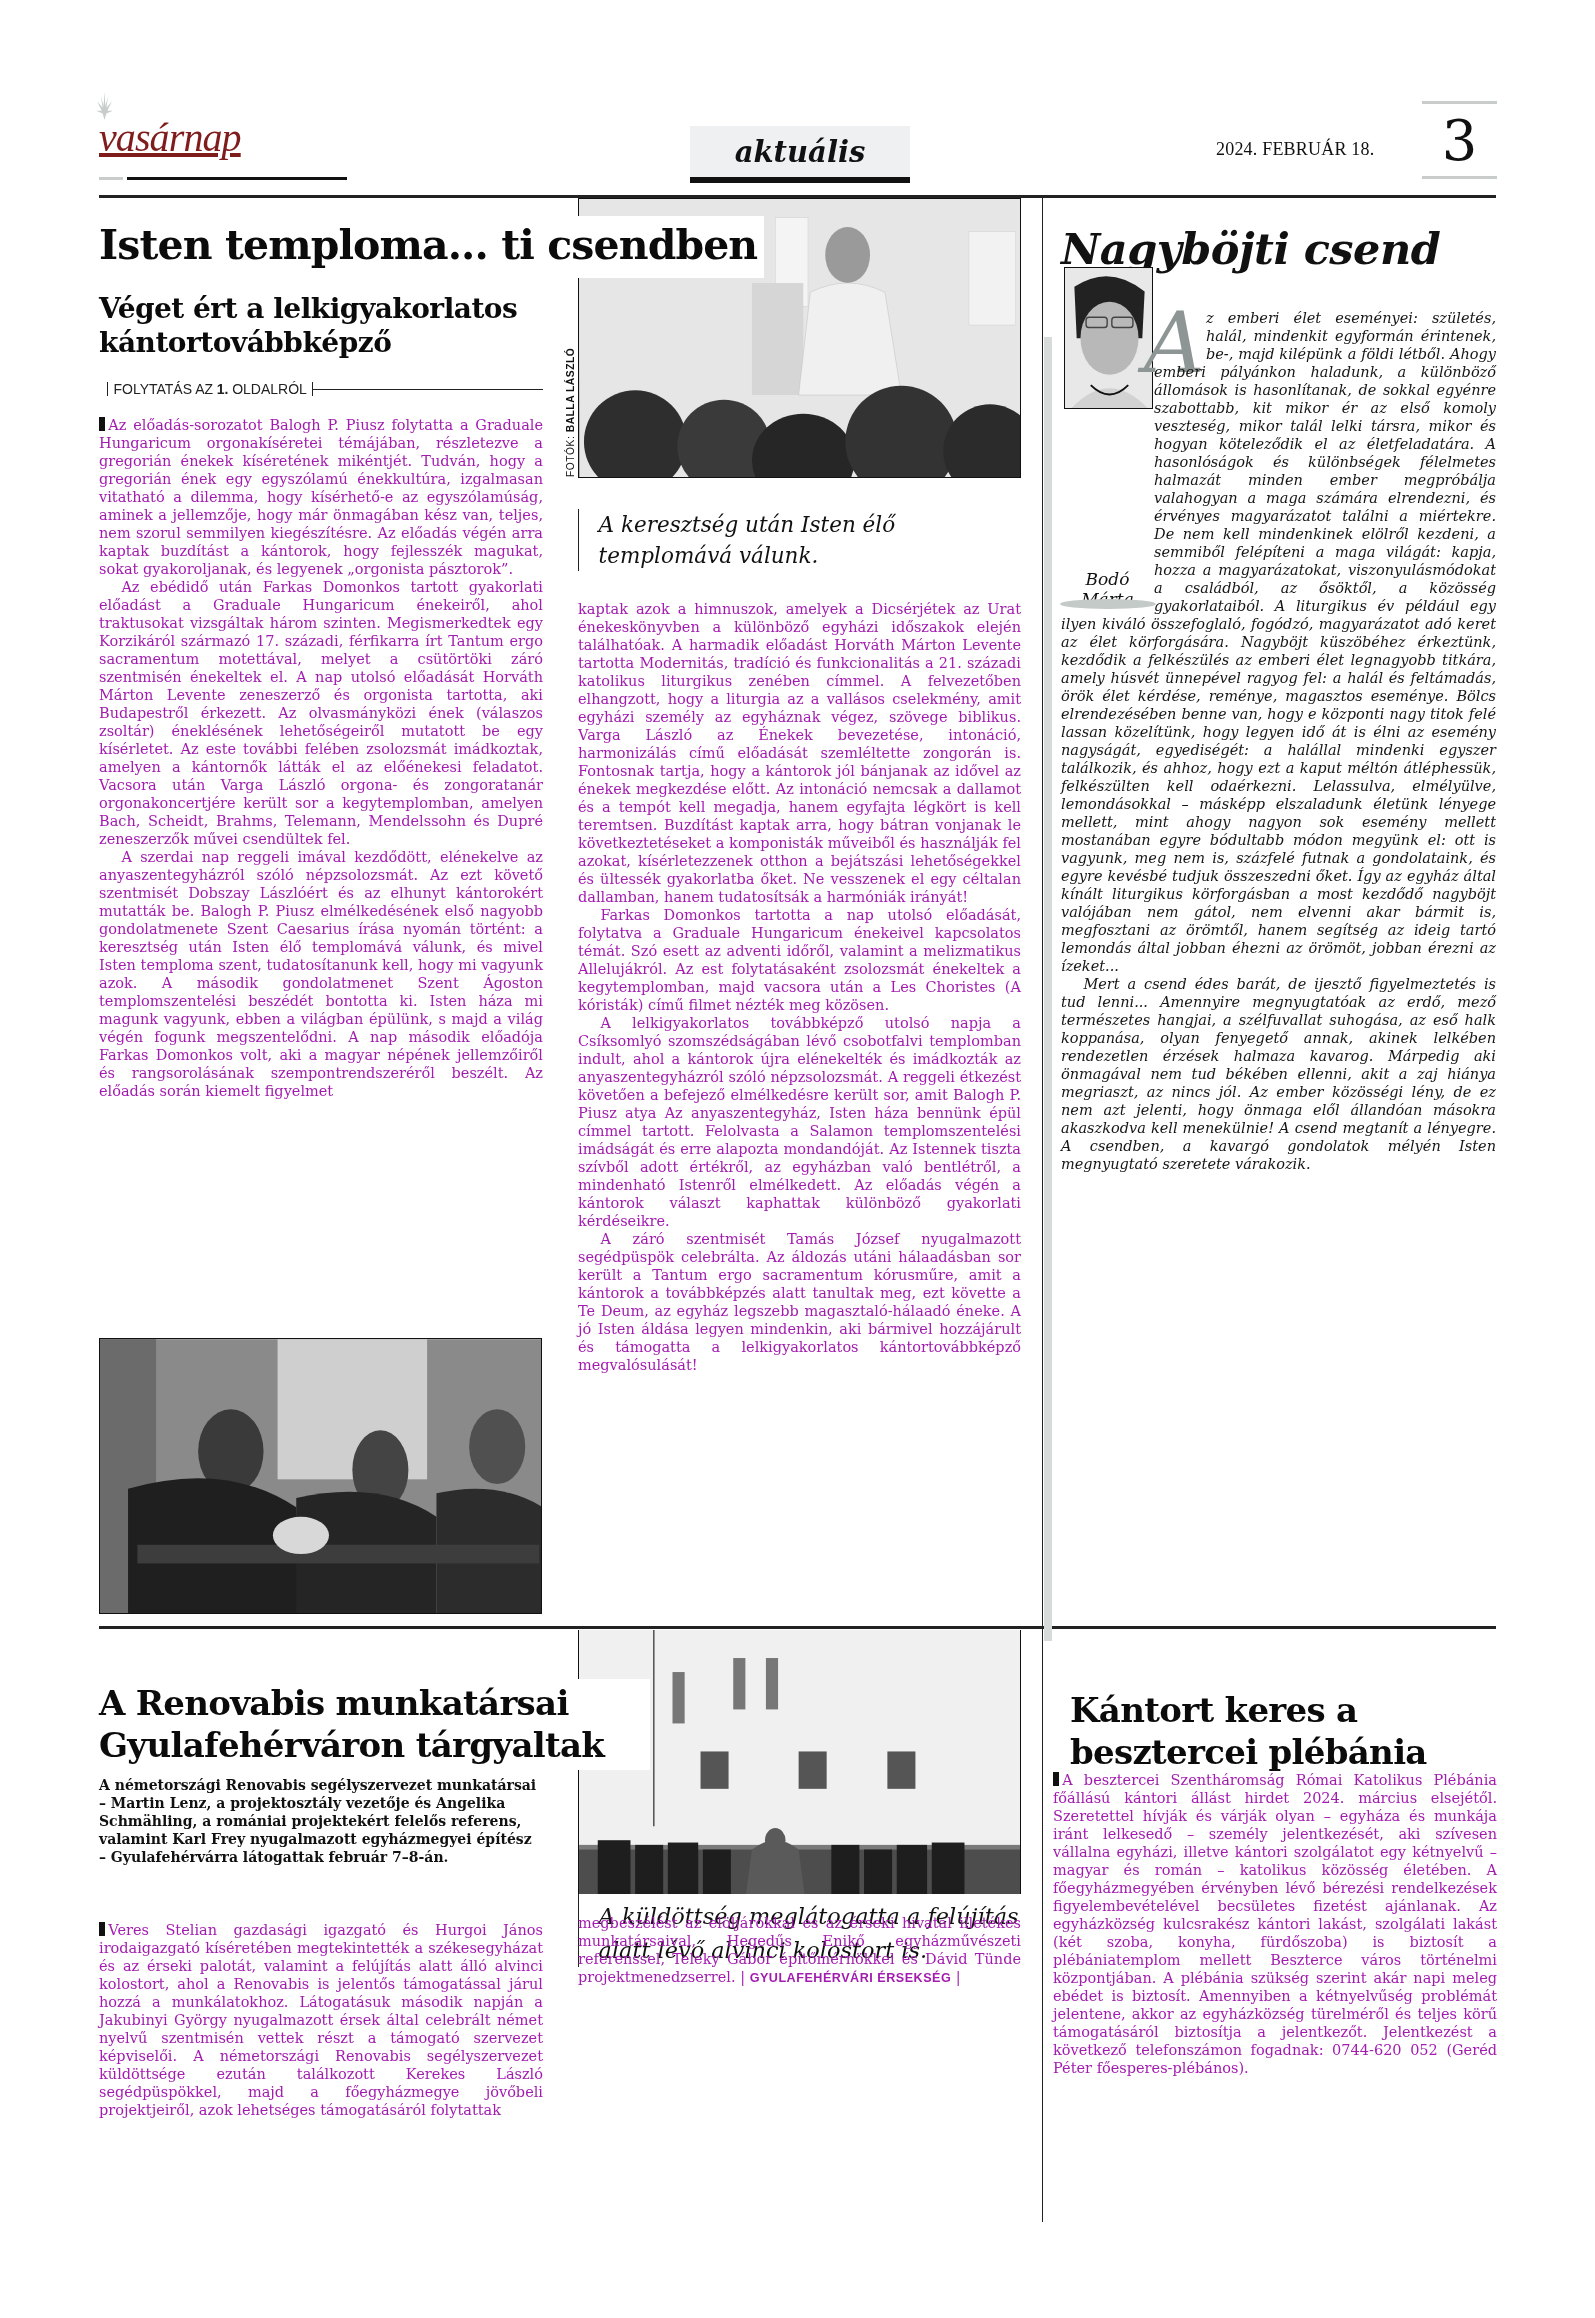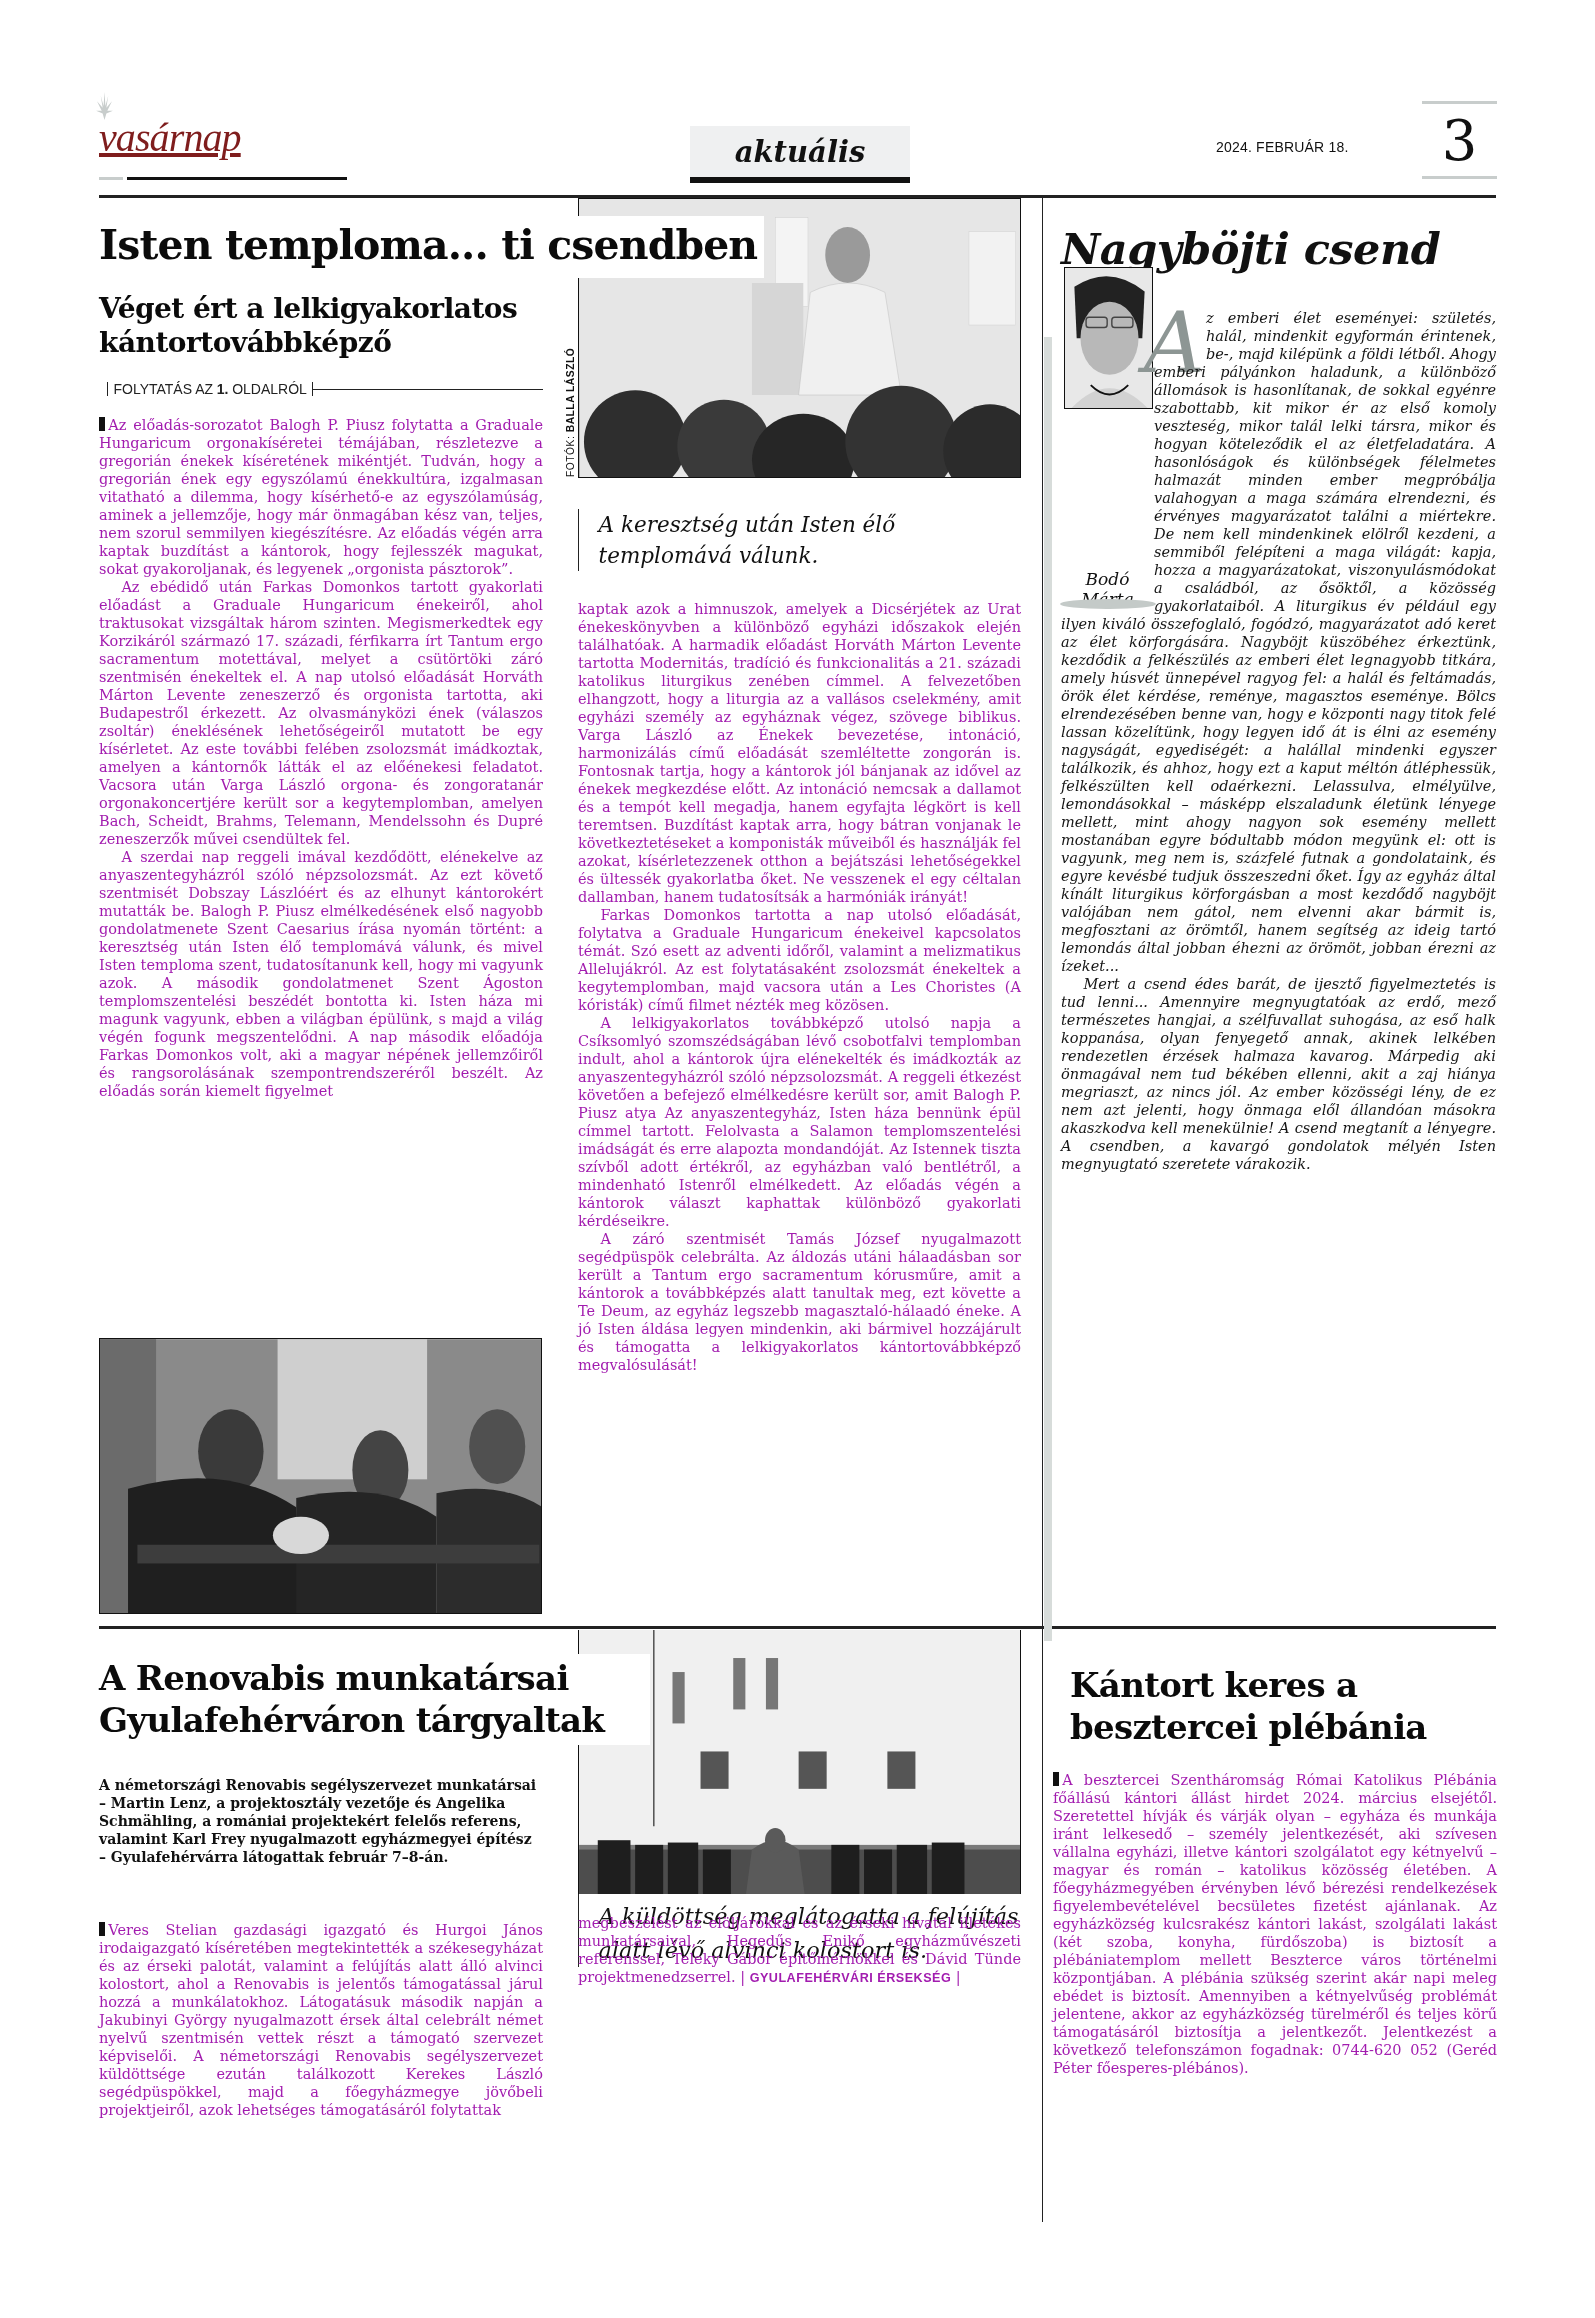--- a/index.html
+++ b/index.html
@@ -7,21 +7,21 @@
   body { position: relative; font-family: "DejaVu Serif", serif; color: #141414; }
 
   
   .masthead { position: absolute; left: 99px; top: 89px; width: 1397px; height: 93px; }
   .logo { position: absolute; left: 0; top: 14px; width: 252px; height: 70px; }
   .logo-text { position: absolute; left: 0; top: 0; font-family: "Liberation Serif", serif; font-style: italic; font-size: 40px; letter-spacing: -0.9px; color: #7f1d1d; line-height: 70px; text-decoration: underline; }
   .logo-spark { position: absolute; left: -2.8px; top: -11.2px; width: 17px; height: 28px; }
   .logo-underline { position: absolute; left: 28px; top: 74px; width: 220px; height: 3.3px; background: #111; }
   .logo-underline-grey { position: absolute; left: 0; top: 74px; width: 24px; height: 3.3px; background: #c8cdcc; }
   .section-label { position: absolute; left: 591px; top: 37px; width: 220px; height: 57px; background: #eff0f1; display: flex; align-items: center; justify-content: center; font-family: "DejaVu Serif", serif; font-style: italic; font-weight: bold; font-size: 29px; color: #111; border-bottom: 6.5px solid #111; }
-  .date { position: absolute; left: 1117px; top: 50px; font-family: Liberation Sans, sans-serif; font-size: 14px; color: #111; letter-spacing: 0.2px; }
+  .date { position: absolute; left: 1117px; top: 50px; font-family: Liberation Serif, serif; font-size: 18px; color: #111; letter-spacing: 0.2px; }
   .page-num-box { position: absolute; left: 1323px; top: 11.7px; width: 75px; height: 79px; }
   .page-num-bar-top { position: absolute; left: 0; top: 0; width: 75px; height: 3.3px; background: #c8cdcc; }
   .page-num-bar-bot { position: absolute; left: 0; top: 75px; width: 75px; height: 3.3px; background: #c8cdcc; }
   .page-num { position: absolute; left: 0; top: 9.3px; width: 75px; text-align: center; font-family: "DejaVu Serif", serif; font-size: 56px; line-height: 61px; color: #111; }
   .top-rule { position: absolute; left: 99px; top: 195px; width: 1397px; height: 2.8px; background: #222; }
 
   
   .vrule { position: absolute; background: #222; width: 1.4px; }
   .hrule { position: absolute; background: #222; height: 2.8px; }
 
@@ -50,21 +50,21 @@
   .col3-title { position: absolute; left: 1061px; top: 224px; font-family: "DejaVu Serif", serif; font-style: italic; font-size: 43px; color: #111; letter-spacing: -0.5px; }
   .col3-greybar { position: absolute; left: 1044px; top: 337px; width: 8.4px; height: 1304px; background: #d7dcda; }
   .author-name { position: absolute; left: 1063px; top: 569px; width: 89px; text-align: center; font-family: "DejaVu Serif", serif; font-style: italic; font-size: 17px; color: #111; }
   .author-ellipse { position: absolute; left: 1060px; top: 599px; width: 96px; height: 10.3px; border-radius: 50%; background: #c4cac8; }
   .dropcap { position: absolute; left: 1144px; top: 301px; font-family: "DejaVu Serif", serif; font-style: italic; font-size: 84px; line-height: 84px; color: #8d9694; }
   .col3-text { position: absolute; font-family: "DejaVu Serif", serif; font-style: italic; font-size: 14.5px; line-height: 18px; text-align: justify; color: #151515; }
   .col3-text p { text-indent: 22.4px; }
   .col3-text p.first { text-indent: 0; }
 
   
-  .h-bot { position: absolute; font-family: "DejaVu Serif", serif; font-weight: bold; font-size: 34px; line-height: 42px; letter-spacing: -0.7px; color: #0b0b0b; background: #fff; z-index: 3; }
+  .h-bot { position: absolute; font-family: "DejaVu Serif", serif; font-weight: bold; font-size: 34px; line-height: 42px; letter-spacing: -0.7px; color: #0b0b0b; background: #fff; z-index: 3; margin-top: 25px; }
   .lede { position: absolute; font-family: "DejaVu Serif", serif; font-weight: bold; font-size: 14px; line-height: 18px; color: #111; }
   .byline-source { font-family: "Liberation Sans", sans-serif; font-weight: bold; font-size: 12.6px; letter-spacing: 0.5px; }
 </style>
 </head>
 <body>
 
 <div class="masthead">
   <div class="logo">
     <svg class="logo-spark" viewBox="0 0 36 60">
       <path d="M18 0 L20 30 L26 8 L22 34 L34 20 L24 40 L36 40 L22 46 L18 60 L14 46 L0 40 L12 40 L2 20 L14 34 L10 8 L16 30 Z" fill="#c8cdcc"></path>

